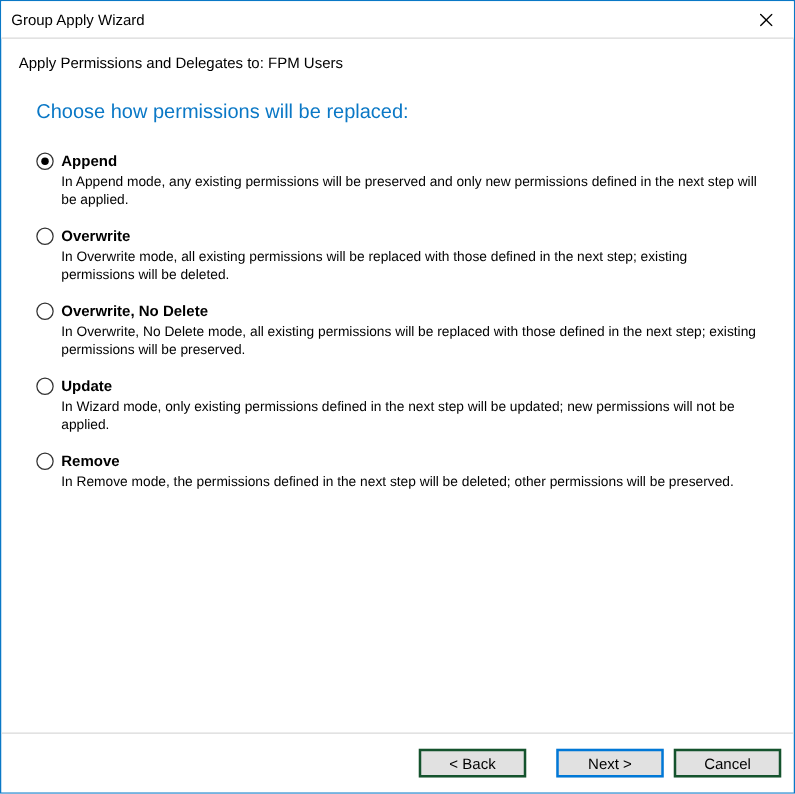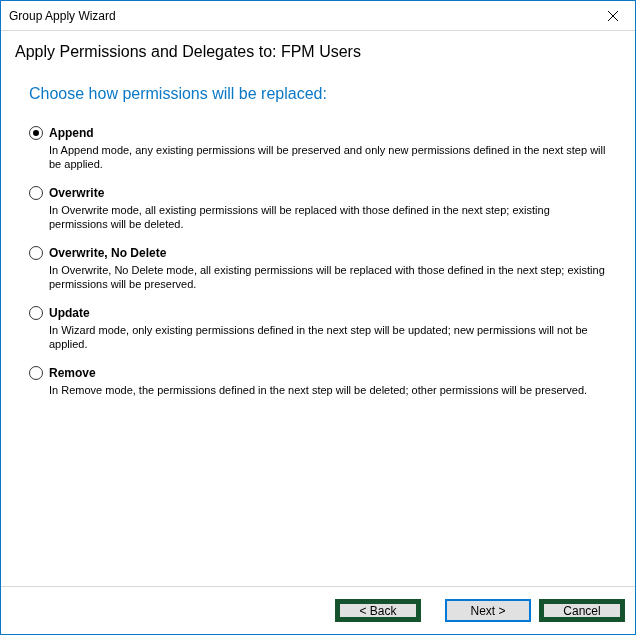--- a/index.html
+++ b/index.html
@@ -38,21 +38,21 @@
     display: flex;
     align-items: center;
     justify-content: center;
     background: transparent;
     border: none;
     cursor: default;
   }
   .close-btn svg { display: block; }
   .subtitle {
     padding: 12px 12px 6px 14px;
-    font-size: 16px;
+    font-size: 12px;
     color: #000;
   }
   .content {
     flex: 1;
     padding: 18px 20px 0 28px;
     overflow: hidden;
   }
   .heading {
     color: #0a78c6;
     font-size: 16px;
@@ -109,21 +109,21 @@
     display: flex;
     align-items: center;
     justify-content: flex-end;
     padding: 0 10px;
     gap: 8px;
   }
   .btn {
     min-width: 86px;
     height: 23px;
     background: #e1e1e1;
-    border: 5px solid #14532d;
+    border: 2px solid #14532d;
     font-size: 12px;
     font-family: inherit;
     color: #000;
     cursor: default;
     padding: 0 10px;
   }
   .btn.default {
     border: 2px solid #0078d7;
     padding: 0 9px;
     margin-left: 16px;

